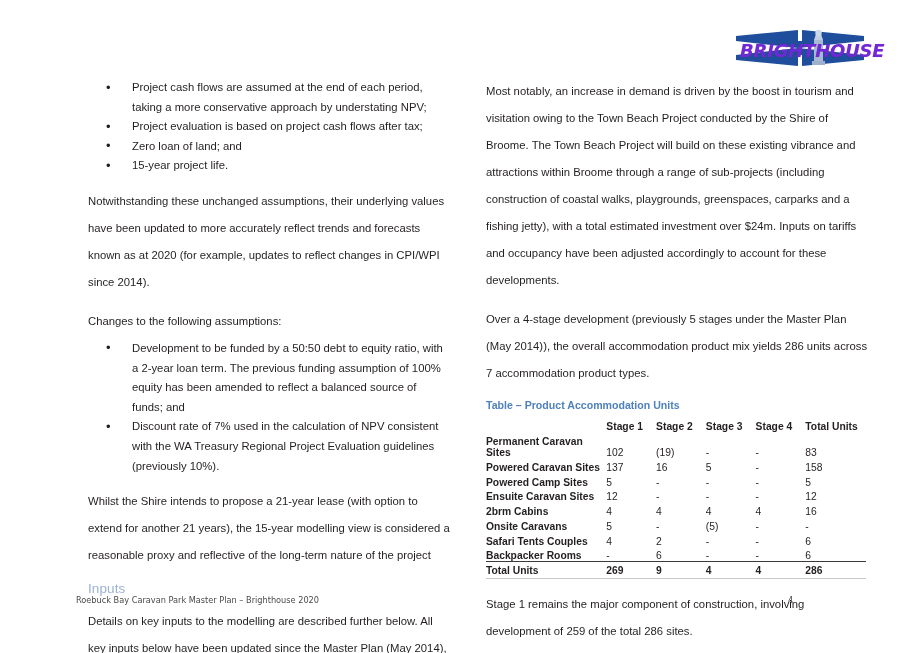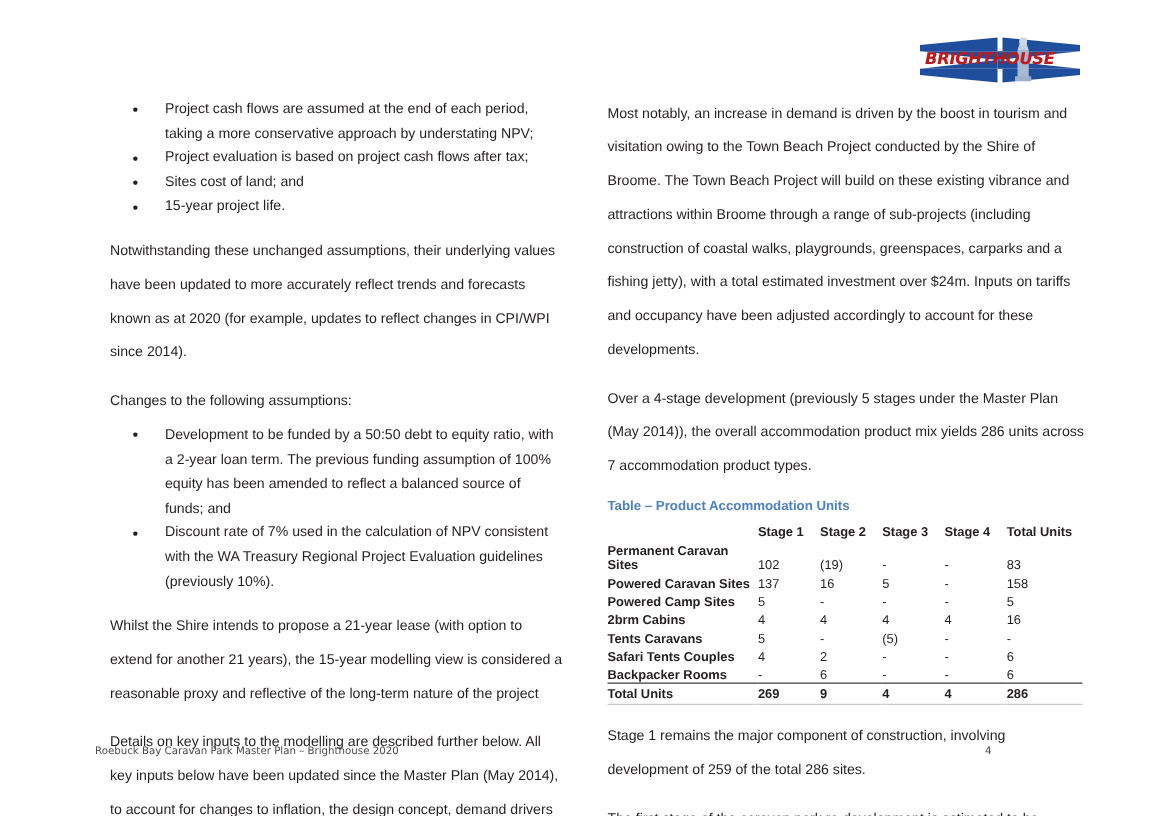--- a/index.html
+++ b/index.html
@@ -32,23 +32,23 @@
     height: 40px;
   }
   #logo svg { display: block; }
   .logo-word {
     position: absolute;
     left: 4px;
     top: 12px;
     font-family: "DejaVu Sans", sans-serif;
     font-style: italic;
     font-weight: bold;
-    font-size: 13px;
+    font-size: 18px;
     letter-spacing: -0.2px;
-    color: #b91c1c;
+    color: #6d28d9;
     white-space: nowrap;
     text-shadow: 0 0 1px rgba(228,0,43,0.35);
   }
 
   
   #page {
     position: absolute;
     top: 78px;
     left: 0;
     width: 924px;
@@ -210,35 +210,36 @@
   </div>
 </div>
 
 <div id="page">
 
   <div class="col" id="col-left">
 
     <ul class="bullets">
       <li class="body">Project cash flows are assumed at the end of each period, taking a more conservative approach by understating NPV;</li>
       <li class="body">Project evaluation is based on project cash flows after tax;</li>
-      <li class="body">Sites cost of land; and</li>
+      <li class="body">Zero loan of land; and</li>
       <li class="body">15-year project life.</li>
     </ul>
 
     <p class="body">Notwithstanding these unchanged assumptions, their underlying values have been updated to more accurately reflect trends and forecasts known as at 2020 (for example, updates to reflect changes in CPI/WPI since 2014).</p>
 
     <p class="body tight">Changes to the following assumptions:</p>
 
     <ul class="bullets">
       <li class="body">Development to be funded by a 50:50 debt to equity ratio, with a 2-year loan term. The previous funding assumption of 100% equity has been amended to reflect a balanced source of funds; and</li>
       <li class="body">Discount rate of 7% used in the calculation of NPV consistent with the WA Treasury Regional Project Evaluation guidelines (previously 10%).</li>
     </ul>
 
     <p class="body">Whilst the Shire intends to propose a 21-year lease (with option to extend for another 21 years), the 15-year modelling view is considered a reasonable proxy and reflective of the long-term nature of the project</p>
 
+    <h2 class="section-heading">Inputs</h2>
 
     <p class="body">Details on key inputs to the modelling are described further below. All key inputs below have been updated since the Master Plan (May 2014), to account for changes to inflation, the design concept, demand drivers and recent market trends.</p>
   </div>
 
   <div class="col" id="col-right">
 
     <p class="body">Most notably, an increase in demand is driven by the boost in tourism and visitation owing to the Town Beach Project conducted by the Shire of Broome. The Town Beach Project will build on these existing vibrance and attractions within Broome through a range of sub-projects (including construction of coastal walks, playgrounds, greenspaces, carparks and a fishing jetty), with a total estimated investment over $24m. Inputs on tariffs and occupancy have been adjusted accordingly to account for these developments.</p>
 
 
     <p class="body">Over a 4-stage development (previously 5 stages under the Master Plan (May 2014)), the overall accommodation product mix yields 286 units across 7 accommodation product types.</p>
@@ -275,29 +276,37 @@
         </tr>
         <tr>
           <td class="rowhead">Powered Camp Sites</td>
           <td class="num">5</td>
           <td class="num">-</td>
           <td class="num">-</td>
           <td class="num">-</td>
           <td class="num-total">5</td>
         </tr>
         <tr>
+          <td class="rowhead">Ensuite Caravan Sites</td>
+          <td class="num">12</td>
+          <td class="num">-</td>
+          <td class="num">-</td>
+          <td class="num">-</td>
+          <td class="num-total">12</td>
+        </tr>
+        <tr>
           <td class="rowhead">2brm Cabins</td>
           <td class="num">4</td>
           <td class="num">4</td>
           <td class="num">4</td>
           <td class="num">4</td>
           <td class="num-total">16</td>
         </tr>
         <tr>
-          <td class="rowhead">Tents Caravans</td>
+          <td class="rowhead">Onsite Caravans</td>
           <td class="num">5</td>
           <td class="num">-</td>
           <td class="num">(5)</td>
           <td class="num">-</td>
           <td class="num-total">-</td>
         </tr>
         <tr>
           <td class="rowhead">Safari Tents Couples</td>
           <td class="num">4</td>
           <td class="num">2</td>

